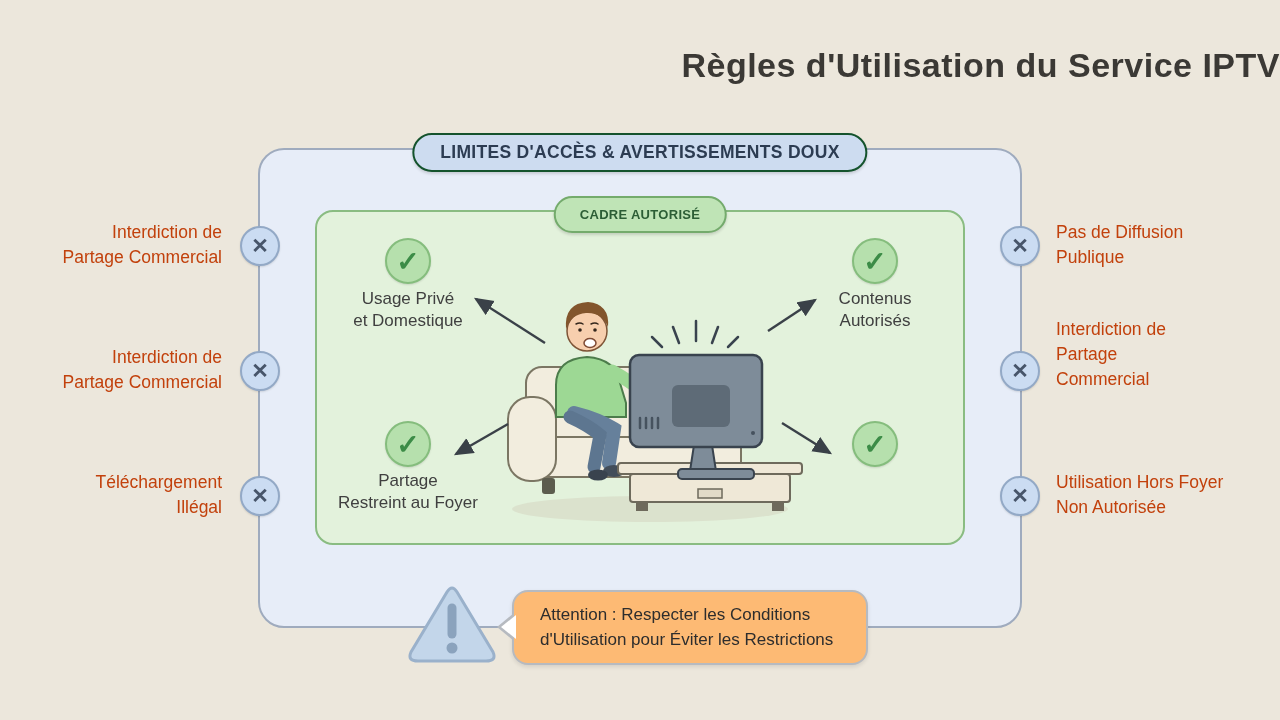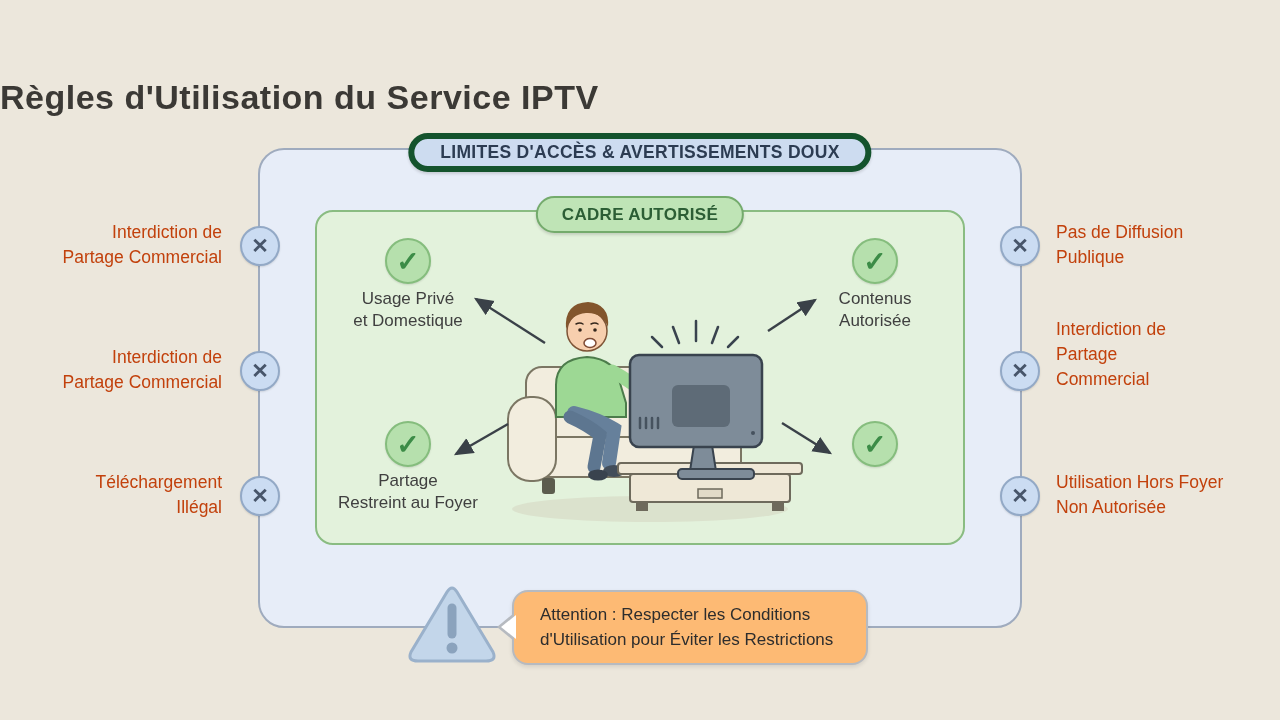--- a/index.html
+++ b/index.html
@@ -1,33 +1,33 @@
 <!DOCTYPE html>
 <html><head>
 <meta charset="utf-8">
 <style>
   html,body{margin:0;padding:0;}
   body{font-family:"Liberation Sans",sans-serif;}
   #stage{position:relative;width:1280px;height:720px;background:#ece7dc;overflow:hidden;}
 
-  .title{position:absolute;top:46px;left:0;width:1280px;text-align:left;
-    font-size:34px;font-weight:bold;color:#3b3935;letter-spacing:0.5px;margin-top:32px;}
+  .title{position:absolute;top:46px;left:0;width:1280px;text-align:right;
+    font-size:34px;font-weight:bold;color:#3b3935;letter-spacing:0.5px;}
 
   .outer-box{position:absolute;left:258px;top:148px;width:764px;height:480px;
     background:#e7edf8;border:2px solid #9fabbe;border-radius:26px;box-sizing:border-box;z-index:1;}
   .inner-box{position:absolute;left:315px;top:210px;width:650px;height:335px;
     background:#e3f2dc;border:2px solid #8abc82;border-radius:18px;box-sizing:border-box;z-index:2;}
 
   .pill{position:absolute;display:flex;align-items:center;justify-content:center;
     font-weight:bold;letter-spacing:0.3px;border-radius:20px;box-sizing:border-box;
     box-shadow:0 2px 3px rgba(0,0,0,0.14);white-space:nowrap;z-index:6;}
   .pill-blue{left:640px;top:133px;transform:translateX(-50%);height:39px;padding:0 26px;
-    background:#cddcf0;border:6px solid #14532d;color:#2c3c52;font-size:17.5px;}
+    background:#cddcf0;border:2px solid #14532d;color:#2c3c52;font-size:17.5px;}
   .pill-green{left:640px;top:196px;transform:translateX(-50%);height:37px;padding:0 24px;
-    background:#bfe4b6;border:2px solid #74ab6c;color:#2c5e35;font-size:17px;border-radius:19px;}
+    background:#bfe4b6;border:2px solid #74ab6c;color:#2c5e35;font-size:13px;border-radius:19px;}
 
   .check-circle{position:absolute;width:46px;height:46px;border-radius:50%;
     background:#b6e0ad;border:2px solid #85bd7d;box-sizing:border-box;z-index:6;
     display:flex;align-items:center;justify-content:center;
     font-size:28px;font-weight:bold;color:#3c8c47;box-shadow:0 1px 2px rgba(0,0,0,0.12);}
   .allowed-label{position:absolute;width:220px;text-align:center;font-size:17px;
     color:#404040;line-height:1.32;white-space:pre-line;z-index:6;}
 
   .cross-circle{position:absolute;width:40px;height:40px;border-radius:50%;
     background:#cbdcf2;border:2px solid #93a9c6;box-sizing:border-box;z-index:6;
@@ -77,21 +77,21 @@
   <div class="check-circle" style="left:385px;top:421px;">
       <span>✓</span>
     </div>
   <div class="check-circle" style="left:852px;top:421px;">
       <span>✓</span>
     </div>
 
   <div class="allowed-label" style="left:298px;top:288px;">Usage Privé
 et Domestique</div>
   <div class="allowed-label" style="left:765px;top:288px;">Contenus
-Autorisée</div>
+Autorisés</div>
   <div class="allowed-label" style="left:298px;top:470px;">Partage
 Restreint au Foyer</div>
 
   <div class="side-label side-left" style="top:220px;">Interdiction de
 Partage Commercial</div>
   <div class="side-label side-left" style="top:345px;">Interdiction de
 Partage Commercial</div>
   <div class="side-label side-left" style="top:470px;">Téléchargement
 Illégal</div>
   <div class="cross-circle" style="left:240px;top:226px;">

